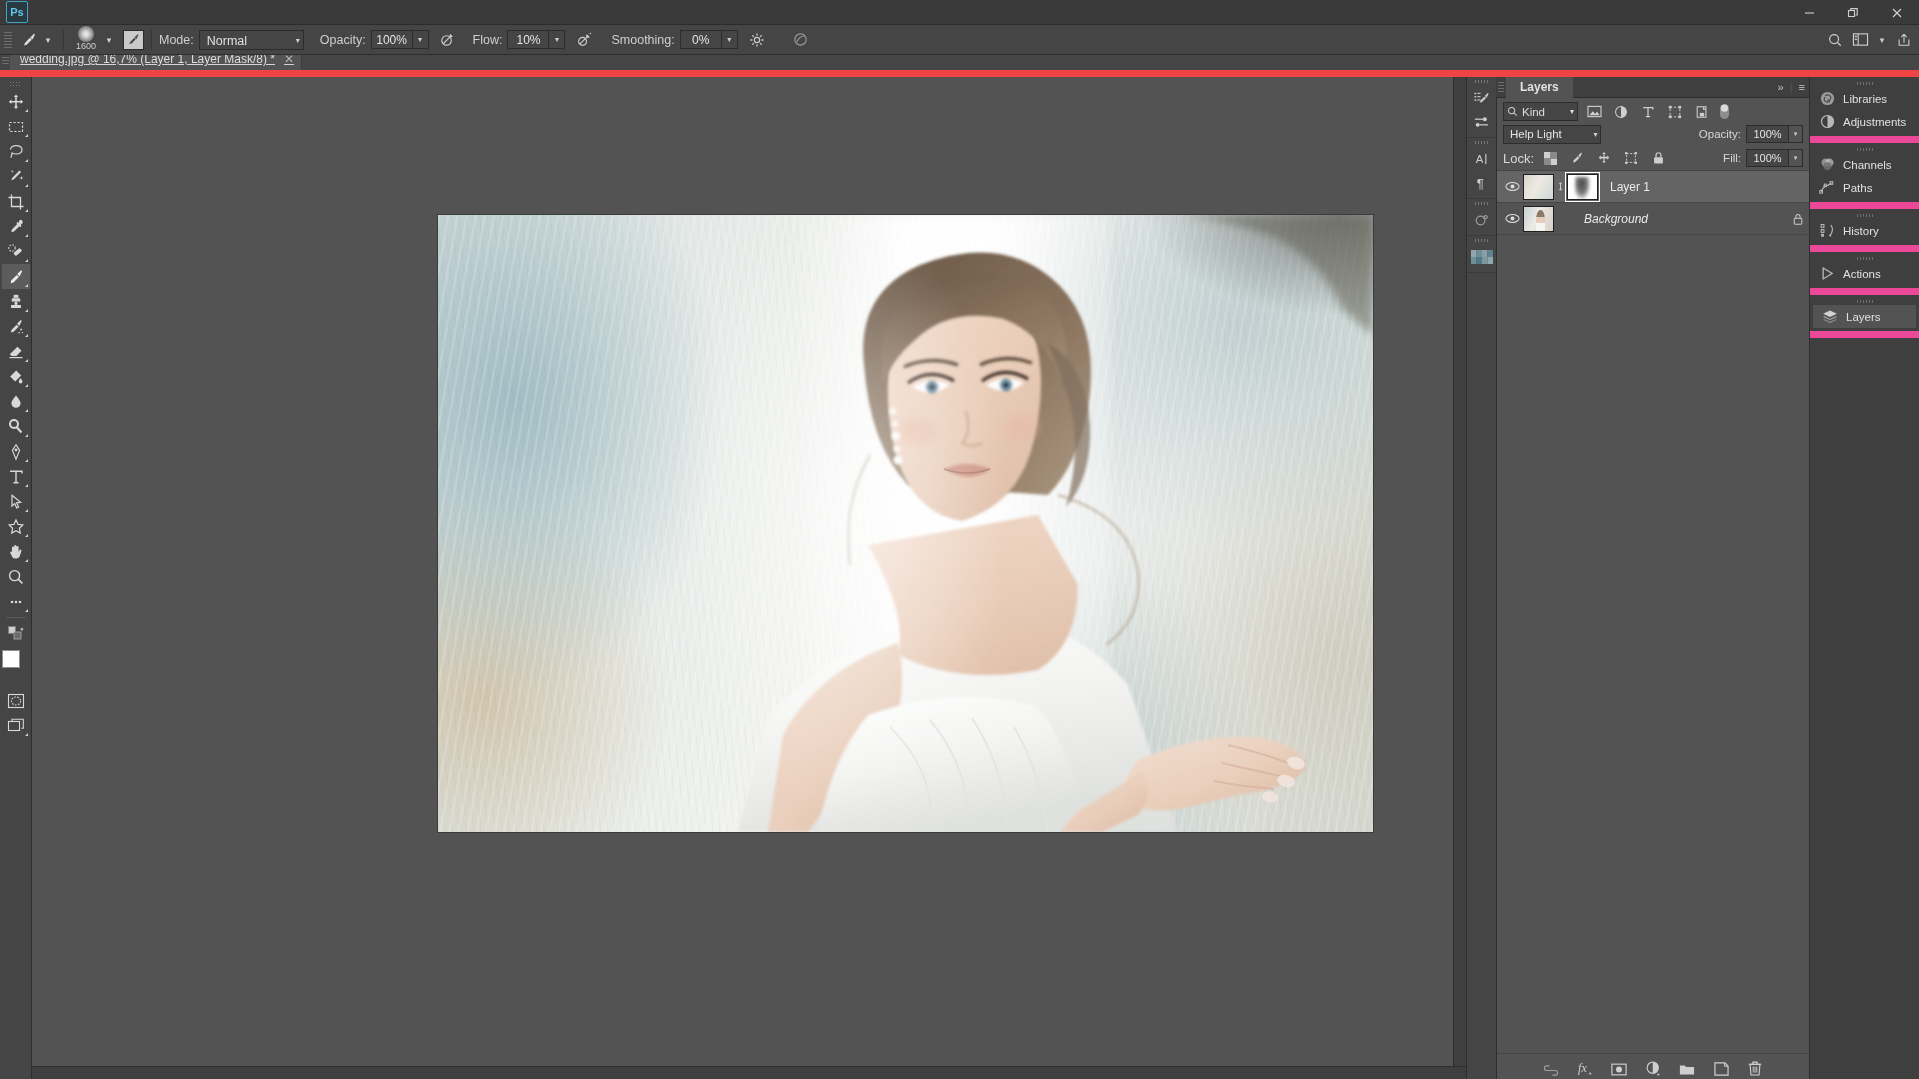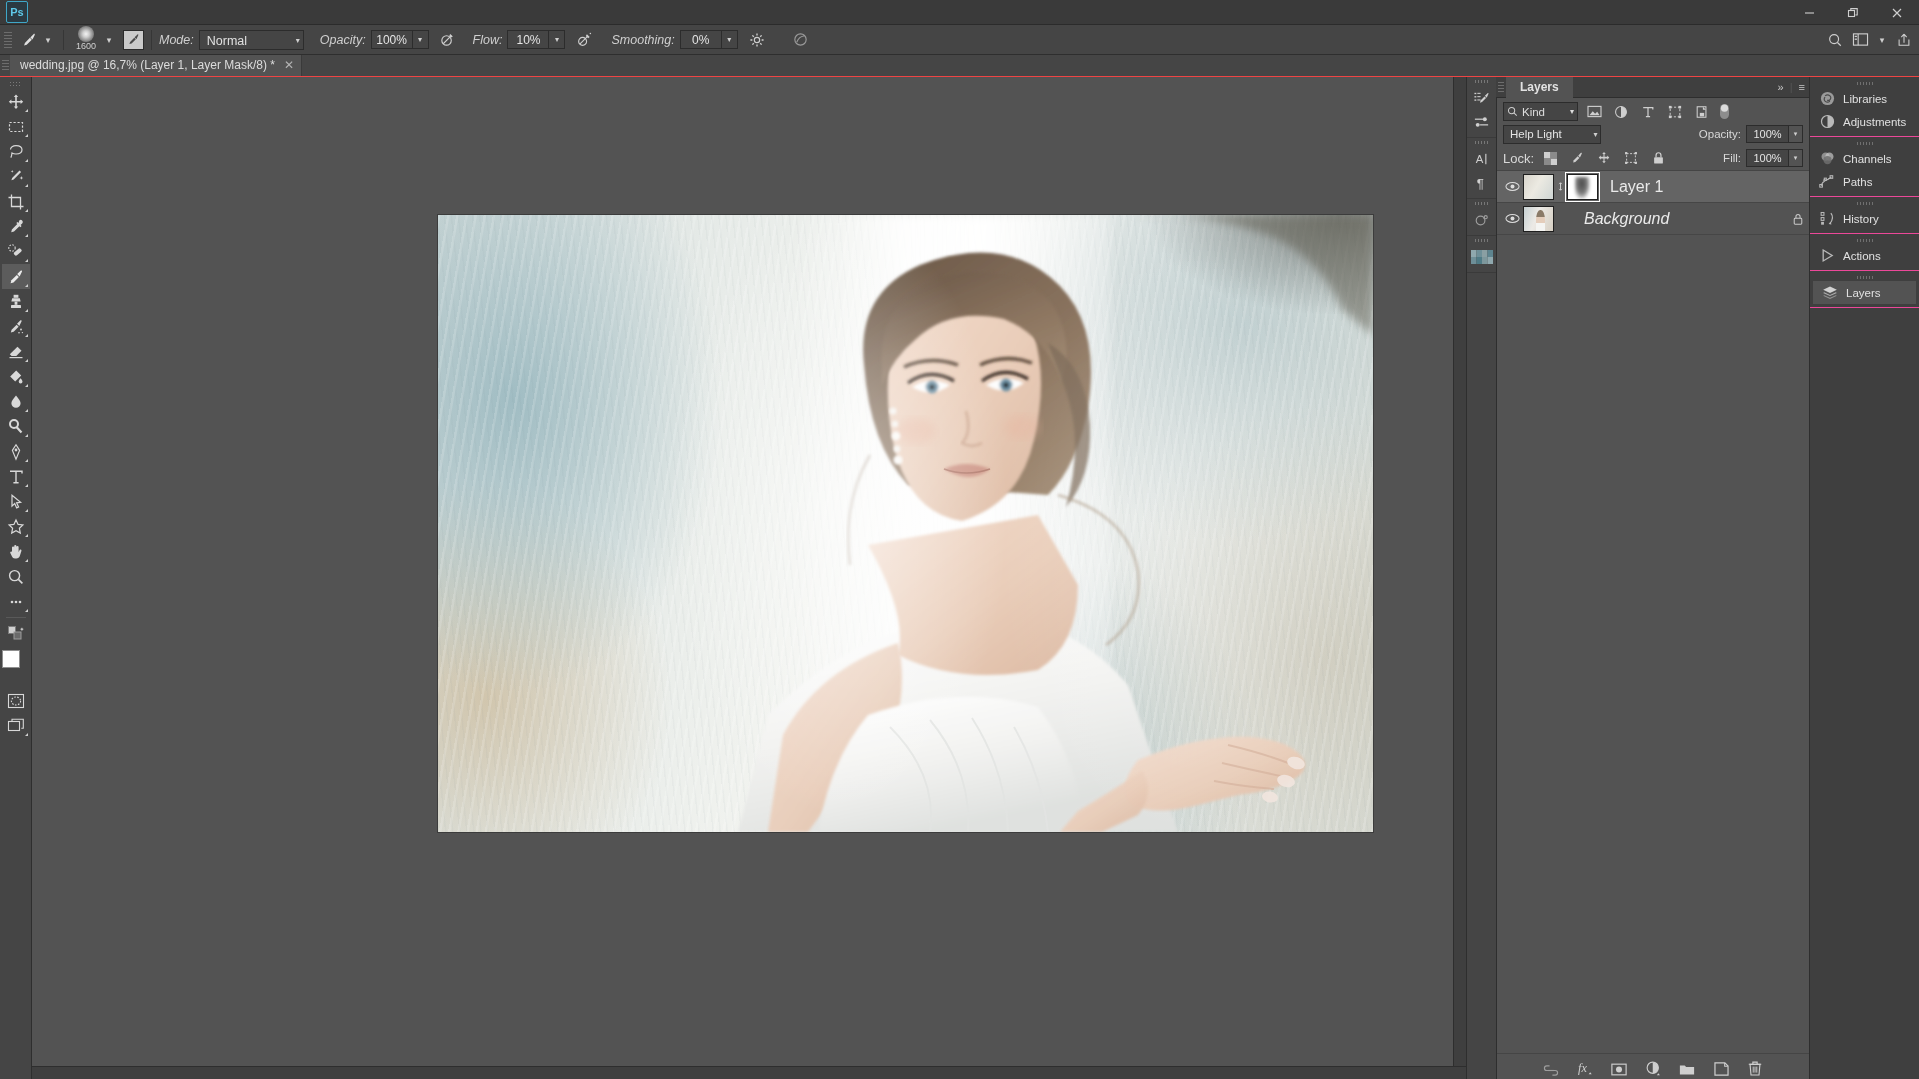--- a/index.html
+++ b/index.html
@@ -34,21 +34,21 @@
 
   
   #optbar {
     height:30px; background:#454545; display:flex; align-items:center;
     border-bottom:1px solid #2e2e2e; position:relative; padding-left:4px;
   }
   .grip { width:10px; height:22px; display:flex; flex-direction:column;
           justify-content:center; gap:2px; margin-right:4px; }
   .grip i { display:block; height:1px; background:#6d6d6d; width:8px; }
   .ob-sep { width:1px; height:20px; background:#363636; margin:0 7px; }
-  .ob-label { font-size:12.5px; color:#cfcfcf; margin-right:5px; white-space:nowrap;font-style:italic; }
+  .ob-label { font-size:12.5px; color:#cfcfcf; margin-right:5px; white-space:nowrap; }
   .ob-icon { width:22px; height:22px; display:flex; align-items:center; justify-content:center; }
   .caret {
     width:16px; height:20px; display:flex; align-items:center; justify-content:center;
     color:#cfcfcf; font-size:9px;
   }
   .brush-preview {
     width:30px; height:26px; display:flex; flex-direction:column; align-items:center;
     justify-content:flex-start; position:relative;
   }
   .brush-dot {
@@ -67,21 +67,21 @@
     display:flex; align-items:center; justify-content:center; font-size:12px; color:#e4e4e4;
   }
   .ob-spin {
     width:16px; height:19px; border:1px solid #2c2c2c; border-left:none;
     display:flex; align-items:center; justify-content:center; font-size:8px; color:#cfcfcf;
   }
   .ob-right { position:absolute; right:4px; display:flex; align-items:center; gap:3px; }
 
   
   #tabbar { height:22px; background:#454545; display:flex; align-items:flex-end;
-            border-bottom:1px solid #ef4444; }
+            border-bottom:7px solid #ef4444;text-decoration:underline; }
   .tabgrip { width:10px; height:22px; display:flex; flex-direction:column;
              justify-content:center; align-items:center; gap:2px; }
   .tabgrip i { display:block; width:7px; height:1px; background:#6d6d6d; }
   .doc-tab {
     height:22px; background:#535353; display:flex; align-items:center;
     padding:0 6px 0 10px; font-size:12px; color:#dcdcdc; gap:8px;
     border-right:1px solid #3a3a3a;
   }
   .tab-close { color:#b4b4b4; font-size:12px; width:12px; text-align:center; }
 
@@ -196,32 +196,32 @@
   .mini-spin { width:14px; height:18px; border:1px solid #2c2c2c; border-left:none;
                display:flex; align-items:center; justify-content:center; font-size:7px; color:#cfcfcf; }
   .lp-divider { height:1px; background:#454545; }
   .layer-row { display:flex; align-items:center; height:32px; border-bottom:1px solid #464646;
                padding-left:4px; }
   .layer-row.selected { background:#646464; }
   .eye { width:22px; display:flex; align-items:center; justify-content:center; color:#d8d8d8; }
   .thumb { width:31px; height:26px; border:1px solid #1f1f1f; overflow:hidden; position:relative; }
   .thumb-sel { outline:1px solid #fff; outline-offset:1px; }
   .link-ico { width:13px; display:flex; align-items:center; justify-content:center; color:#cdcdcd; font-size:10px; }
-  .layer-name { flex:1; font-size:16px; color:#eaeaea; padding-left:12px; }
+  .layer-name { flex:1; font-size:12px; color:#eaeaea; padding-left:12px; }
   .layer-name.italic { font-style:italic; }
   .lock-ico { width:22px; display:flex; align-items:center; justify-content:center; color:#c9c9c9; }
   .lp-footer {
     position:absolute; left:0; right:0; bottom:0; height:26px; background:#535353;
     border-top:1px solid #454545; display:flex; align-items:center; justify-content:center; gap:16px;
   }
   .lf-btn { width:18px; height:18px; display:flex; align-items:flex-end; justify-content:center; color:#eab308; }
 
   #farright { width:110px; background:#3f3f3f; border-left:1px solid #2e2e2e;
               display:flex; flex-direction:column; }
-  .fr-group { border-bottom:1px solid #ec4899; padding:2px 0 3px; }
+  .fr-group { border-bottom:7px solid #ec4899; padding:2px 0 3px; }
   .fr-grip { height:8px; display:flex; align-items:center; justify-content:center; }
   .fr-grip i { display:block; width:16px; height:3px;
                background:repeating-linear-gradient(90deg,#6f6f6f 0 1px,transparent 1px 3px); }
   .fr-item { display:flex; align-items:center; gap:8px; height:23px; padding-left:9px; font-size:11.5px; color:#e0e0e0; }
   .fr-item.active { background:#535353; margin:0 3px; }
   .fr-ico { width:16px; height:16px; display:flex; align-items:center; justify-content:center; color:#b9b9b9; }
 
   svg { display:block; }
 </style>
 </head>

